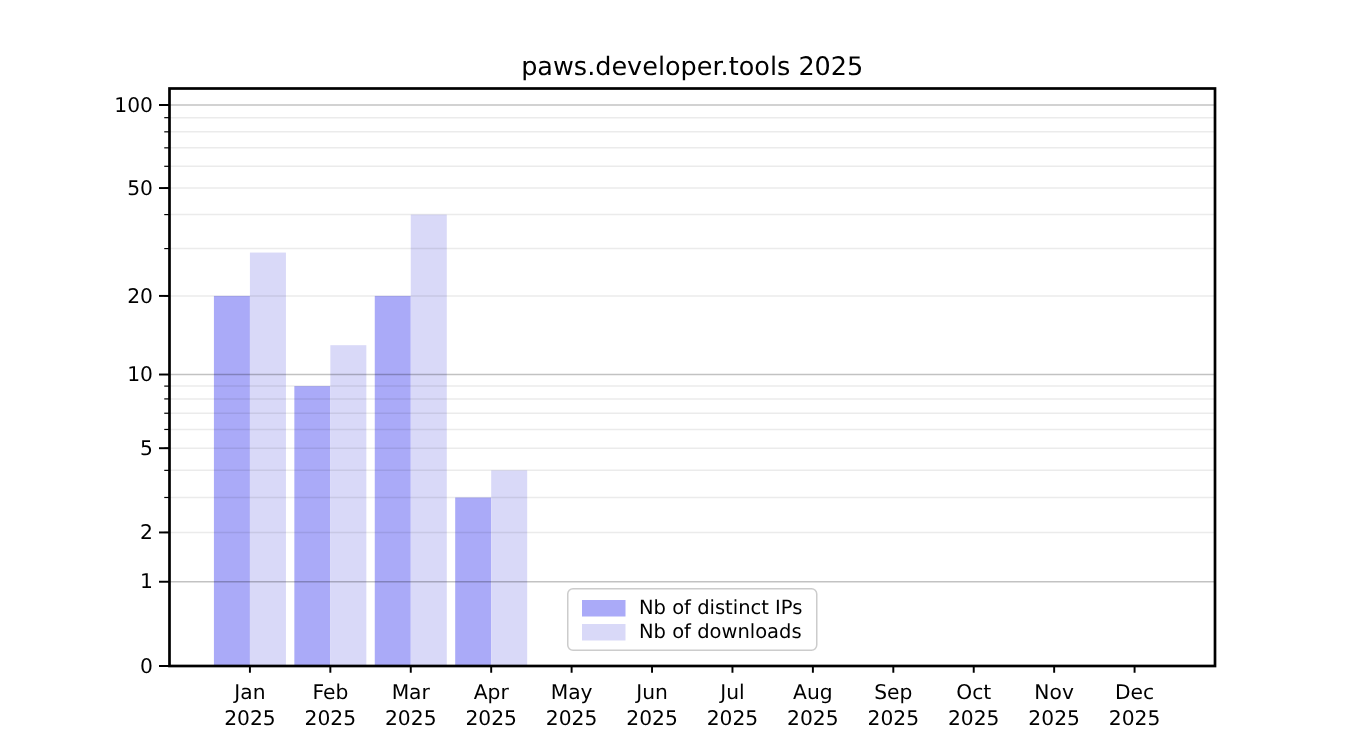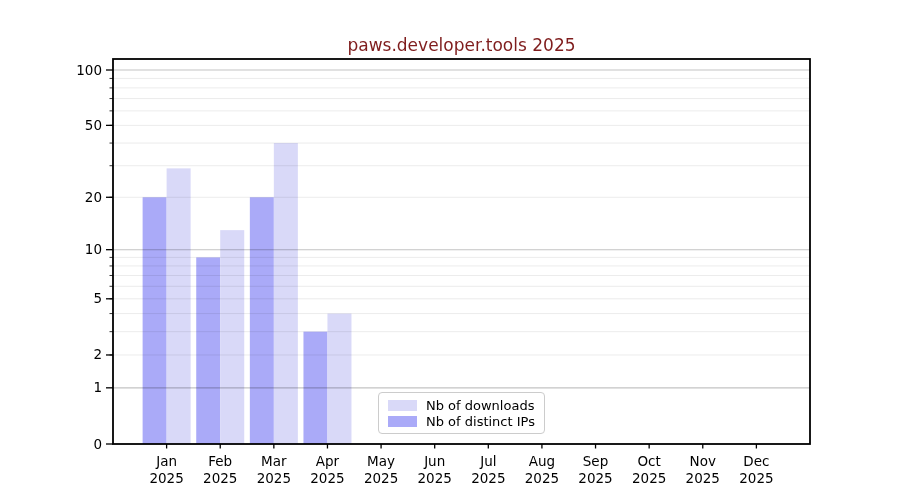--- a/index.html
+++ b/index.html
@@ -12,21 +12,21 @@
     overflow: hidden;
   }
   #chart { position: absolute; left: 0; top: 0; }
   .title {
     position: absolute;
     left: 113px;
     top: 35px;
     width: 697px;
     text-align: center;
     font-size: 17px;
-    color: #7f1d1d;
+    color: #000000;
     white-space: nowrap;
   }
   .legend {
     position: absolute;
     left: 378px;
     top: 392px;
     width: 167px;
     height: 42px;
     box-sizing: border-box;
     border: 1px solid #cccccc;
@@ -149,21 +149,21 @@
       <text x="702.7692307692307" y="483" text-anchor="middle" font-size="13.5" fill="#000000">2025</text>
       <line x1="756.3846153846154" x2="756.3846153846154" y1="444" y2="448.5" stroke="#000000" stroke-width="1.3"></line>
       <text x="756.3846153846154" y="466" text-anchor="middle" font-size="13.5" fill="#000000">Dec</text>
       <text x="756.3846153846154" y="483" text-anchor="middle" font-size="13.5" fill="#000000">2025</text>
     </svg>
 
   <div class="title">paws.developer.tools 2025</div>
 
   <div class="legend">
     <div class="legend-row">
+      <span class="swatch" id="swatch-0" style="background: rgb(170, 170, 248);"></span>
+      <span>Nb of distinct IPs</span>
+    </div>
+    <div class="legend-row">
       <span class="swatch" id="swatch-1" style="background: rgb(217, 217, 248);"></span>
       <span>Nb of downloads</span>
-    </div>
-    <div class="legend-row">
-      <span class="swatch" id="swatch-0" style="background: rgb(170, 170, 248);"></span>
-      <span>Nb of distinct IPs</span>
     </div>
   </div>
 </div>
 
 </body></html>

